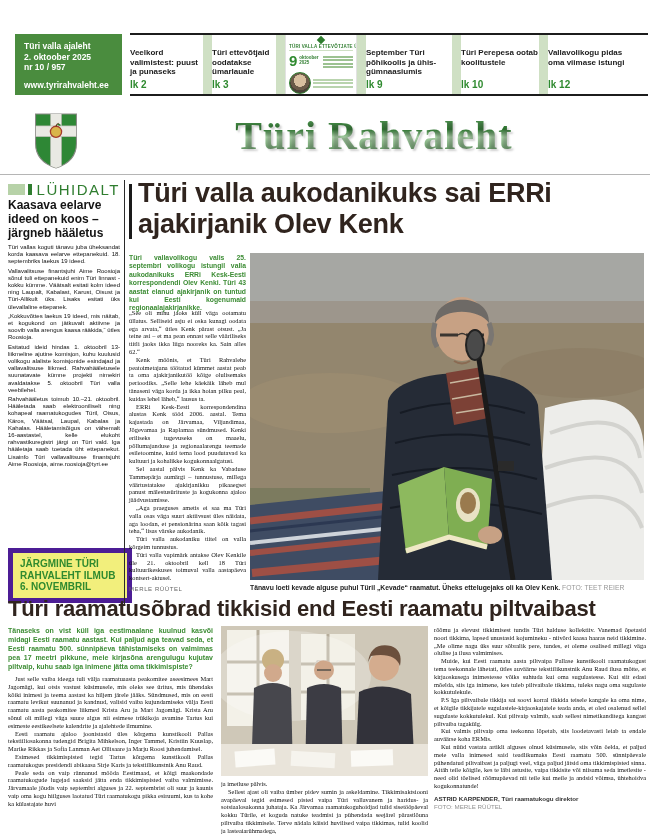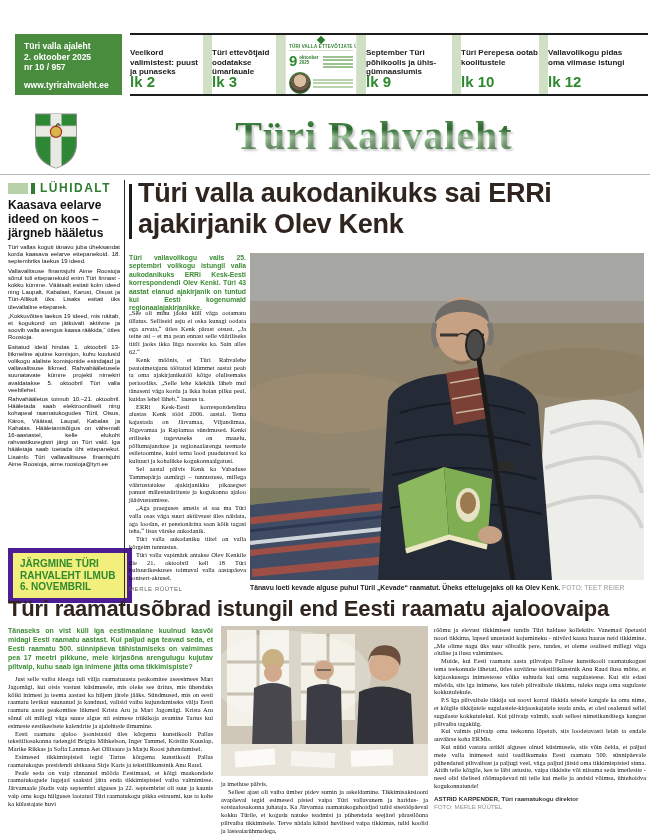--- a/index.html
+++ b/index.html
@@ -8,21 +8,21 @@
   .abs{position:absolute;}
 
   
   .infobox{left:15px;top:14px;width:107px;height:61px;background:#4a8c3e;color:#fff;
            padding:7px 9px;box-sizing:border-box;font-weight:bold;font-size:8.5px;line-height:10.5px;}
   .infobox .url{margin-top:7px;}
   .teaser-row{left:130px;top:13px;width:518px;height:63px;border-top:2px solid #1c1c1c;
               border-bottom:2px solid #1c1c1c;box-sizing:border-box;display:flex;}
   .teaser{position:relative;padding-top:13px;box-sizing:border-box;}
   .t-title{font-weight:bold;font-size:8px;line-height:9.5px;color:#1b1b1b;}
-  .t-page{position:absolute;bottom:4px;left:0;font-weight:bold;font-size:15px;color:#2f8a2f;}
+  .t-page{position:absolute;bottom:4px;left:0;font-weight:bold;font-size:10px;color:#2f8a2f;}
   .strip{width:9px;height:100%;background:#cfe0c4;}
   
   .poster{width:72px;height:100%;background:#fff;border-left:1px solid #e2e2e2;border-right:1px solid #e2e2e2;
           box-sizing:border-box;padding:2px 3px;overflow:hidden;}
   .poster-mark{width:6px;height:6px;background:#2f7d2f;margin:0 auto;transform:rotate(45deg);}
   .poster-header{font-size:4.5px;font-weight:bold;color:#2f7d2f;text-align:center;letter-spacing:0.2px;
                  border-bottom:1px solid #cfe0c4;padding-bottom:1px;margin-top:1px;white-space:nowrap;}
   .poster-row{display:flex;align-items:flex-start;margin-top:2px;}
   .poster-day{font-size:15px;font-weight:bold;color:#2f8a2f;line-height:15px;}
   .poster-date{font-size:4.5px;font-weight:bold;color:#2f7d2f;margin-left:2px;margin-top:2px;width:22px;}
@@ -39,21 +39,21 @@
       background:linear-gradient(180deg,#7ab47a 0%,#29702b 38%,#a9d1a6 52%,#145117 100%);
       -webkit-background-clip:text;background-clip:text;color:#2a702c0;-webkit-text-fill-color:transparent;
       text-shadow:2px 2px 2px rgba(70,70,70,0.25);}
   .rule-masthead{left:0px;top:154px;width:650px;height:1px;background:#b5b5b5;}
 
   
   .sb{left:8px;width:112px;}
   .sb-labelrow{top:161px;display:flex;align-items:center;}
   .sb-sq1{width:20px;height:11px;background:#b7d2a8;}
   .sb-sq2{width:4px;height:11px;background:#2f7d2f;margin-left:3px;}
-  .sb-label{margin-left:5px;font-weight:bold;font-size:12px;letter-spacing:1.5px;color:#2f7d2f;}
+  .sb-label{margin-left:5px;font-weight:normal;font-size:15px;letter-spacing:1.5px;color:#2f7d2f;}
   .sb-headline{top:178px;font-weight:bold;font-size:12px;line-height:14px;color:#141414;}
   .sb-body{top:224px;font-size:6px;line-height:7.2px;text-align:justify;}
   .sb-body p{margin:0 0 2px 0;}
   .nextbox{left:8px;top:528px;width:124px;box-sizing:border-box;background:#f2ef7c;border:5px solid #4c1d95;
            padding:5px 7px;font-weight:bold;font-size:10px;line-height:11.5px;color:#2f8a2f;}
   .vrule-main{left:124px;top:160px;width:1px;height:425px;background:#2a2a2a;}
 
   
   .ma-bar{left:129px;top:164px;width:3px;height:55px;background:#1a1a1a;}
   .ma-headline{left:138px;top:158px;width:505px;font-weight:bold;font-size:27px;line-height:30.5px;
@@ -241,21 +241,21 @@
 
     <line x1="263" y1="327" x2="228" y2="100" stroke="#1b1b1b" stroke-width="5"></line>
     <rect x="248" y="208" width="16" height="10" fill="#2a2a2a"></rect>
     <ellipse cx="225" cy="92" rx="9" ry="15" fill="#4a4a4a" stroke="#222" stroke-width="2"></ellipse>
   </svg>
   <div class="abs ma-caption">
     <span>Tänavu loeti kevade alguse puhul Türil „Kevade“ raamatut. Üheks ettelugejaks oli ka Olev Kenk.</span>
     <span class="credit">FOTO: TEET REIER</span>
   </div>
 
-  <div class="abs ba-headline">Türi raamatusõbrad istungil end Eesti raamatu ajaloovaipa</div>
+  <div class="abs ba-headline">Türi raamatusõbrad tikkisid end Eesti raamatu piltvaibast</div>
 
   <div class="abs ba-col col1">
     <p class="ba-lead">Tänaseks on vist küll iga eestimaalane kuulnud kasvõi midagi Eesti raamatu aastast. Kui paljud aga teavad seda, et Eesti raamatu 500. sünnipäeva tähistamiseks on valmimas pea 17 meetri pikkune, meie kirjasõna arengulugu kujutav piltvaip, kuhu saab iga inimene jätta oma tikkimispiste?</p>
     <p>Just selle vaiba ideega tuli välja raamatuaasta peakomitee aseesimees Mart Jagomägi, kui otsis vastust küsimusele, mis oleks see üritus, mis ühendaks kõiki inimesi ja teema aastast ka hiljem järele jääks. Sündmused, mis on eesti raamatu levikut suunanud ja kandnud, valisid vaiba kujundamiseks välja Eesti raamatu aasta peakomitee liikmed Krista Aru ja Mart Jagomägi. Krista Aru sõnul oli millegi väga suure algus nii esimese trükikoja avamine Tartus kui esimeste eestikeelsete kalendrite ja ajalehtede ilmumine.</p>
     <p>Eesti raamatu ajaloo joonistasid üles kõrgema kunstikooli Pallas tekstiiliosakonna tudengid Brigita Mihkelson, Inger Tammel, Kristiin Kuuslap, Marike Rikkas ja Sofia Lanman Aet Ollisaare ja Marju Roosi juhendamisel.</p>
     <p>Esimesed tikkimispisted tegid Tartus kõrgema kunstikooli Pallas raamatukogus presidendi abikaasa Sirje Karis ja tekstiilikunstnik Anu Raud.</p>
     <p>Peale seda on vaip rännanud mööda Eestimaad, et kõigi maakondade raamatukogude lugejad saaksid jätta enda tikkimispisted vaiba valmimisse. Järvamaale jõudis vaip septembri alguses ja 22. septembrist oli suur ja kaunis vaip oma kogu hiilguses laotatud Türi raamatukogu pikka esiruumi, kus ta kohe ka külastajate huvi</p>
   </div>
 
   <svg class="abs col2-photo" viewBox="0 0 207 150" preserveAspectRatio="none">

